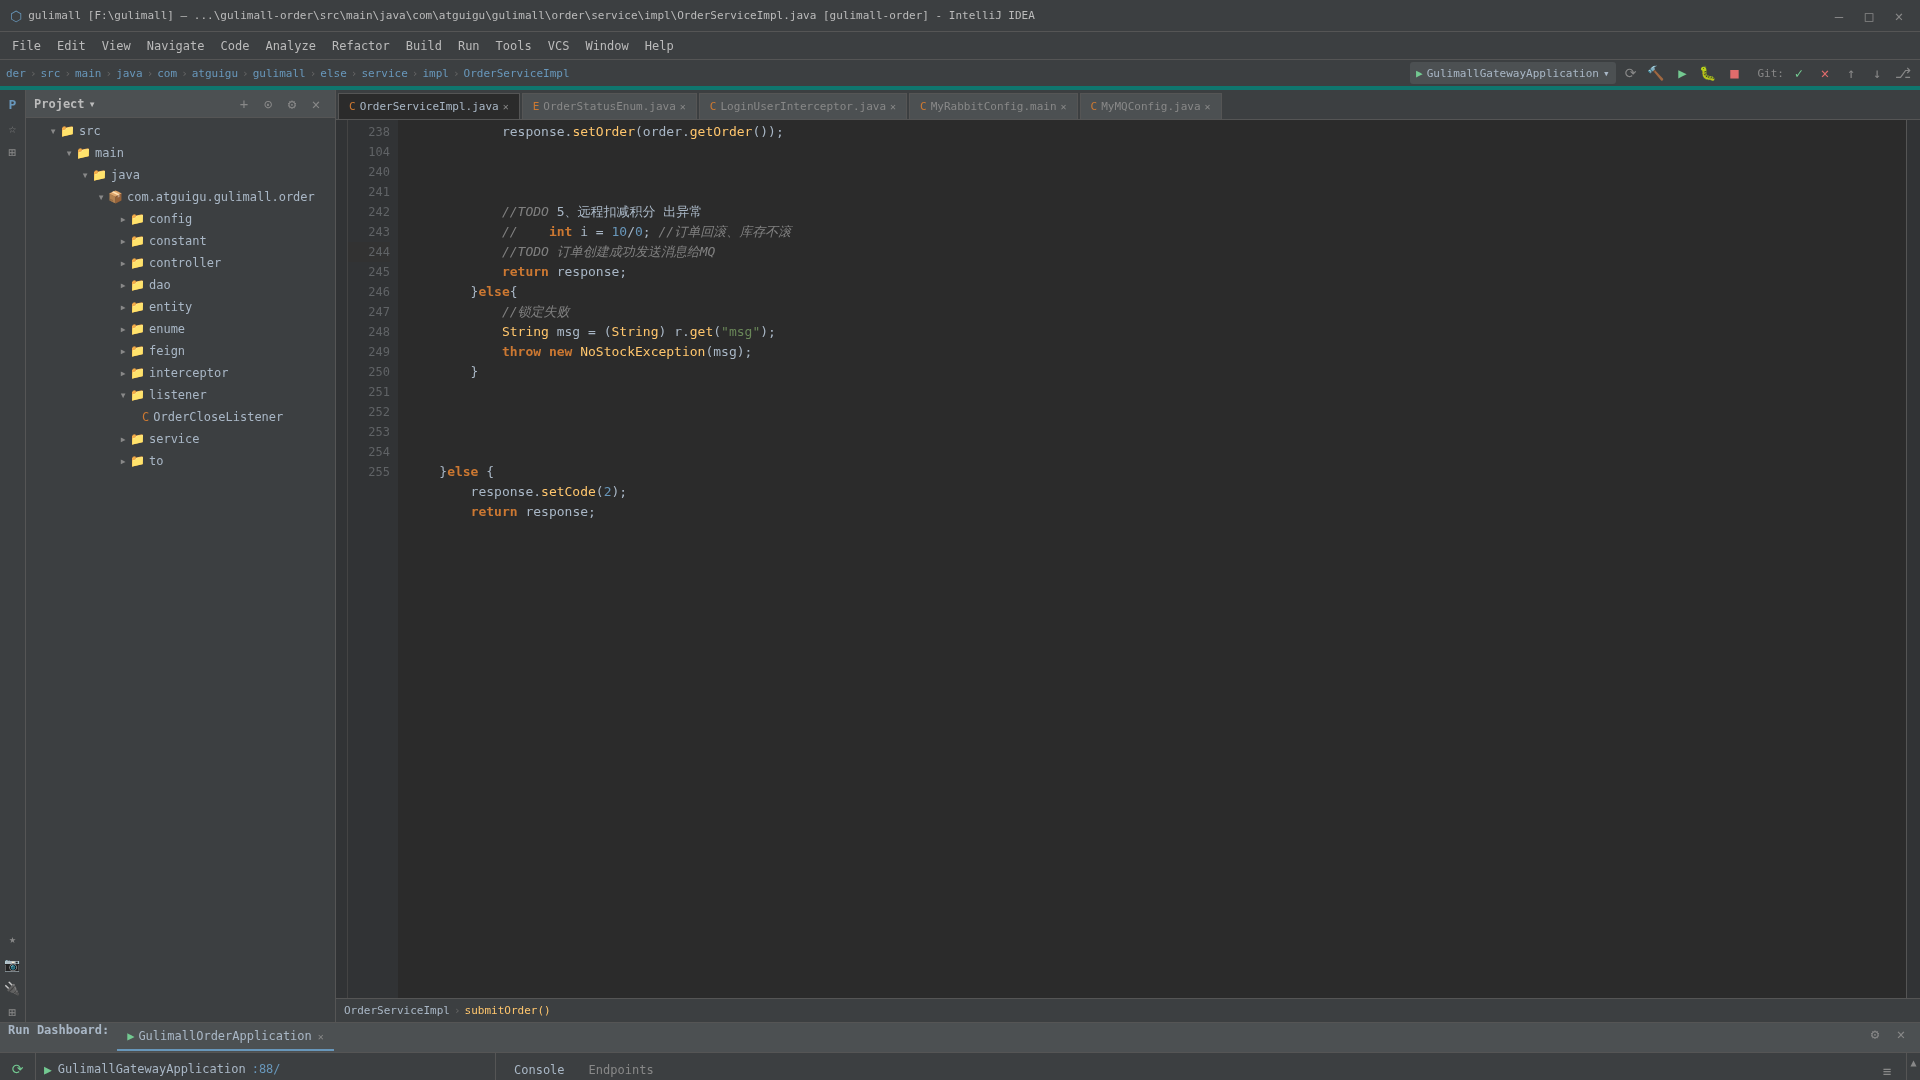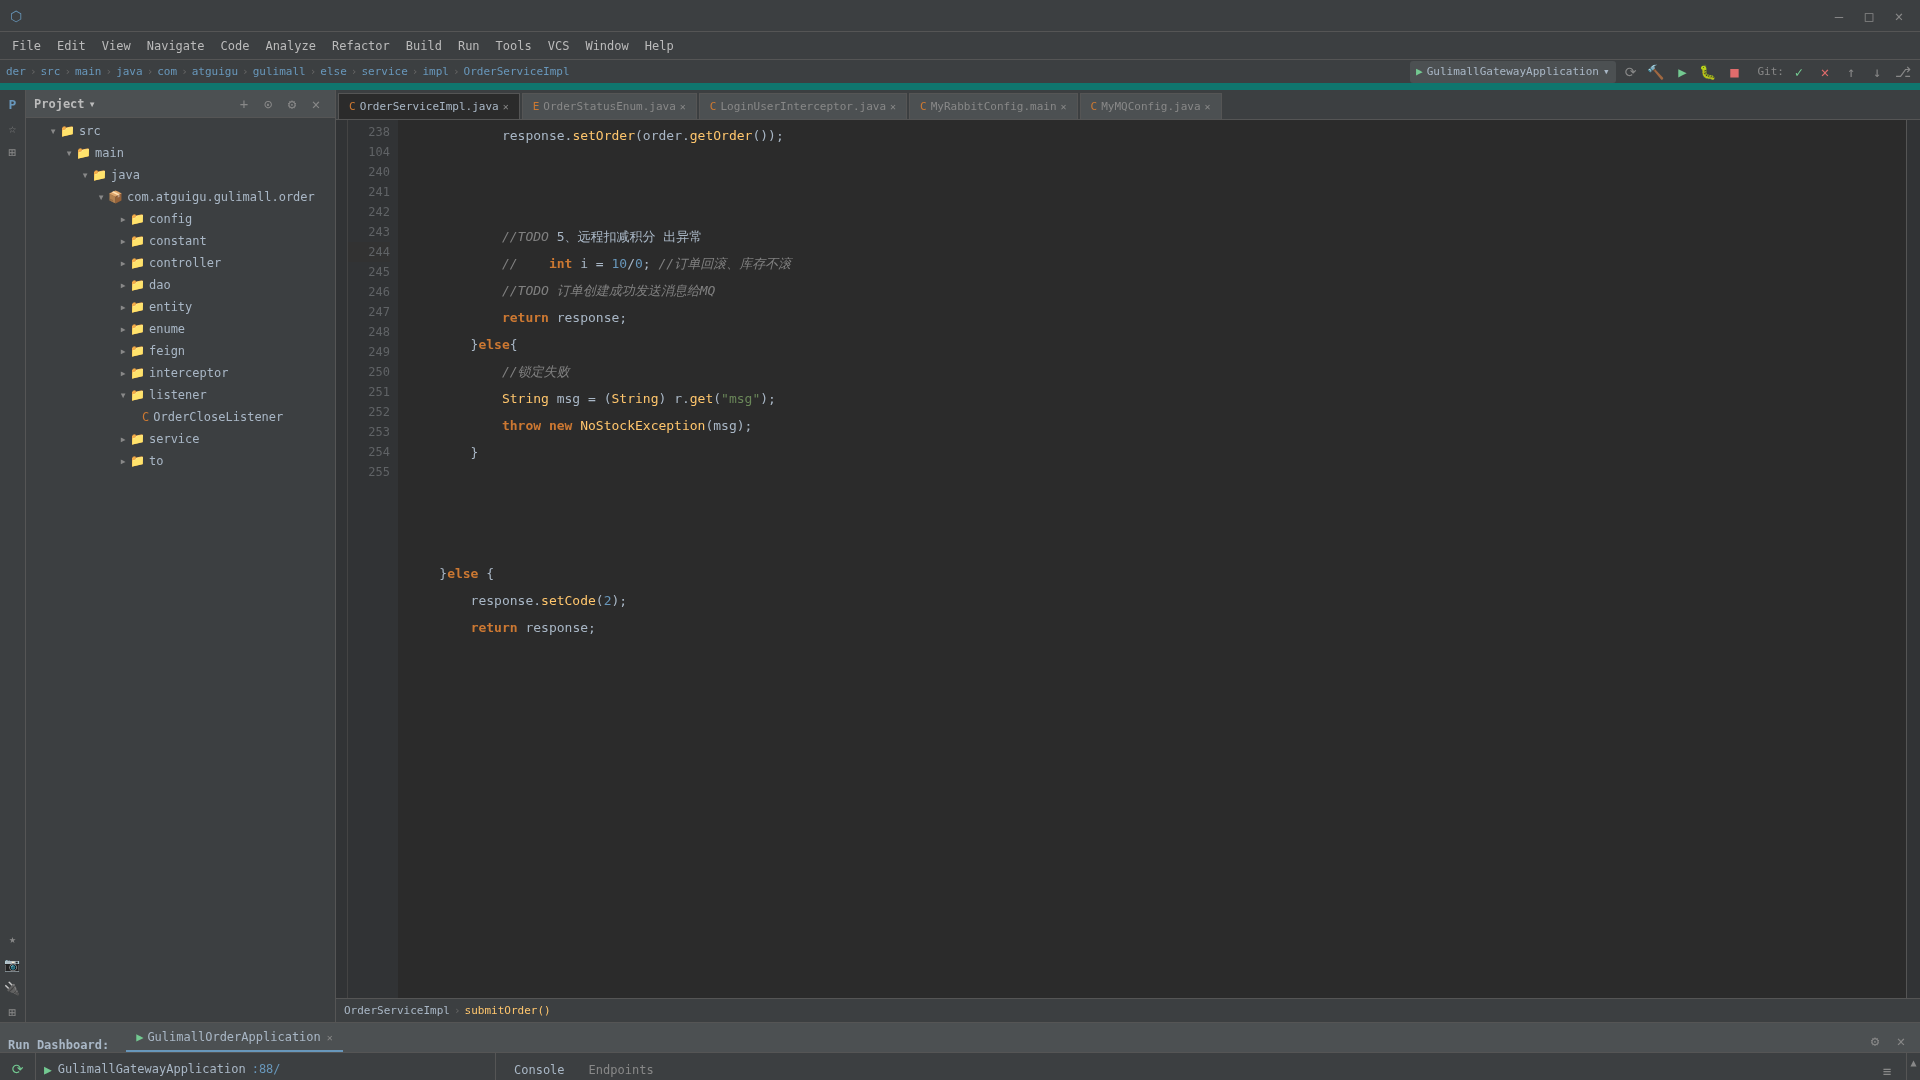--- a/index.html
+++ b/index.html
@@ -46,21 +46,21 @@
       border-radius: 3px;
     }
 
     
     #toolbar {
       height: 30px;
       background: #3c3f41;
       display: flex;
       align-items: center;
       padding: 0 6px;
-      border-bottom: 7px solid #0f766e;
+      border-bottom: 4px solid #0f766e;
       font-size: 11px;
       color: #888;
       gap: 4px;
       overflow: hidden;
     }
     .breadcrumb-sep { color: #666; }
     .breadcrumb-link { color: #6897bb; cursor: pointer; }
     .toolbar-spacer { flex: 1; }
     .toolbar-btn {
       width: 22px; height: 22px;
@@ -208,21 +208,21 @@
       padding-top: 2px;
       font-size: 12px;
       line-height: 20px;
       user-select: none;
       overflow: hidden;
     }
     #code-content {
       flex: 1;
       padding: 2px 0 2px 10px;
       overflow: auto;
-      line-height: 27px;
+      line-height: 20px;
       font-size: 13px;
       white-space: pre;
     }
 
     
     .kw { color: #cc7832; font-weight: bold; }
     .str { color: #6a8759; }
     .num { color: #6897bb; }
     .cmt { color: #808080; font-style: italic; }
     .fn { color: #ffc66d; }
@@ -261,25 +261,25 @@
     #bottom-panel {
       height: 290px;
       background: #3c3f41;
       border-top: 1px solid #555;
       display: flex;
       flex-direction: column;
     }
     #bottom-header {
       height: 30px;
       display: flex;
-      align-items: flex-end;
+      align-items: flex-start;
       padding: 0 8px;
       border-bottom: 1px solid #555;
       background: #4c5052;
-      gap: 17px;
+      gap: 8px;
     }
     .run-tab {
       display: flex;
       align-items: center;
       height: 28px;
       padding: 0 10px;
       font-size: 12px;
       color: #888;
       cursor: pointer;
       border-bottom: 2px solid transparent;
@@ -367,20 +367,21 @@
     ::-webkit-scrollbar { width: 8px; height: 8px; }
     ::-webkit-scrollbar-track { background: #3c3f41; }
     ::-webkit-scrollbar-thumb { background: #5a5a5a; border-radius: 4px; }
   </style>
 </head>
 <body>
 
 <div id="title-bar">
   <div style="display:flex;align-items:center;gap:6px;">
     <span style="color:#6897bb;font-size:14px;">⬡</span>
+    <span style="font-size:11px;">gulimall [F:\gulimall] — ...\gulimall-order\src\main\java\com\atguigu\gulimall\order\service\impl\OrderServiceImpl.java [gulimall-order] - IntelliJ IDEA</span>
   </div>
   <div class="window-controls" style="margin-left:auto;">
     <span class="toolbar-btn">—</span>
     <span class="toolbar-btn">□</span>
     <span class="toolbar-btn">✕</span>
   </div>
 </div>
 
 <div id="menu-bar">
     <span class="menu-item">File</span>

